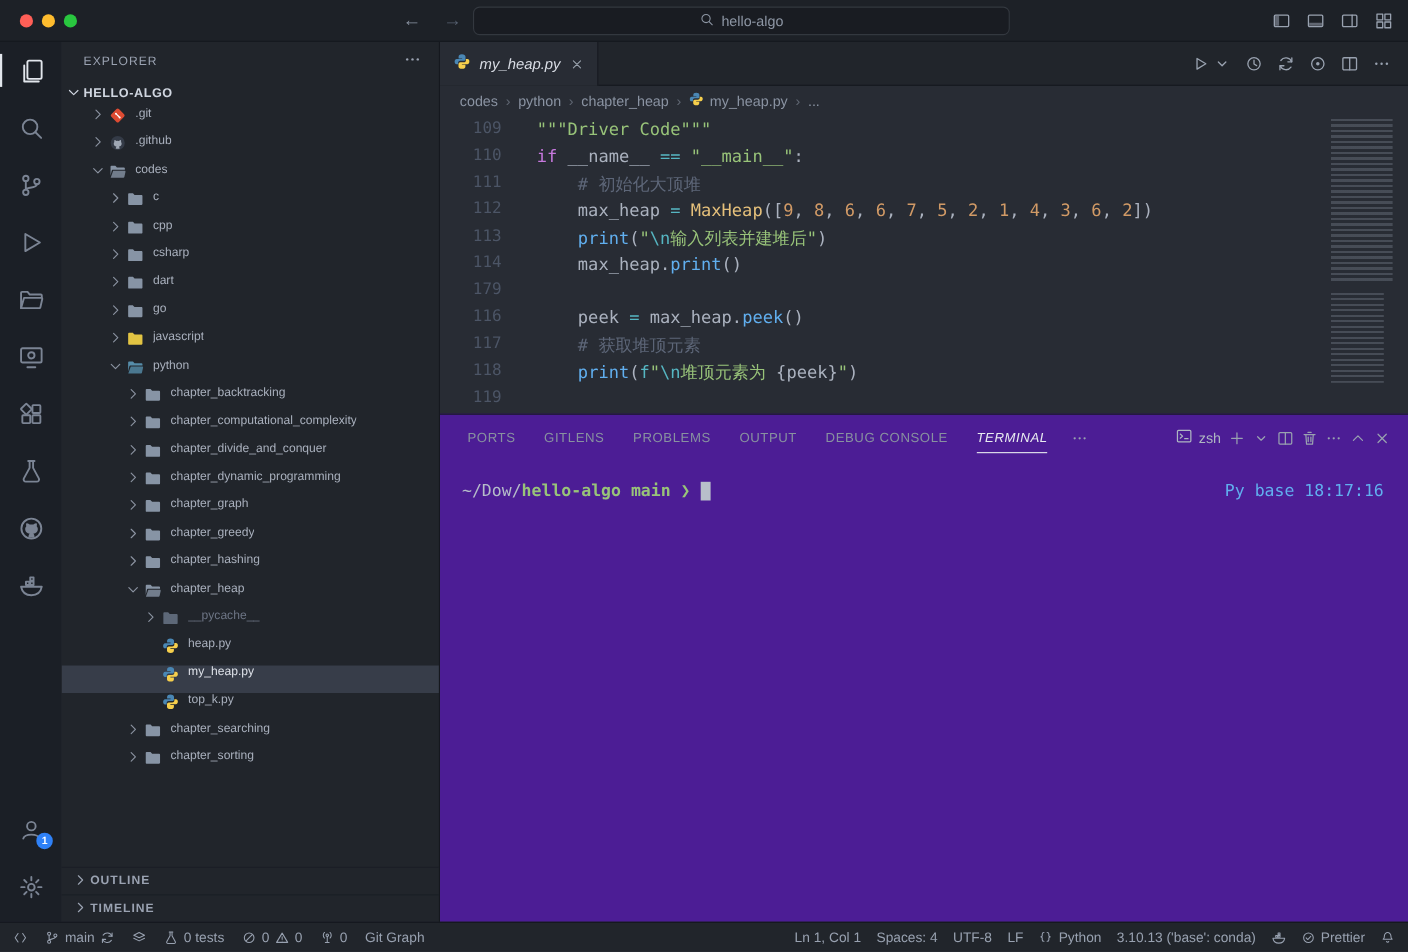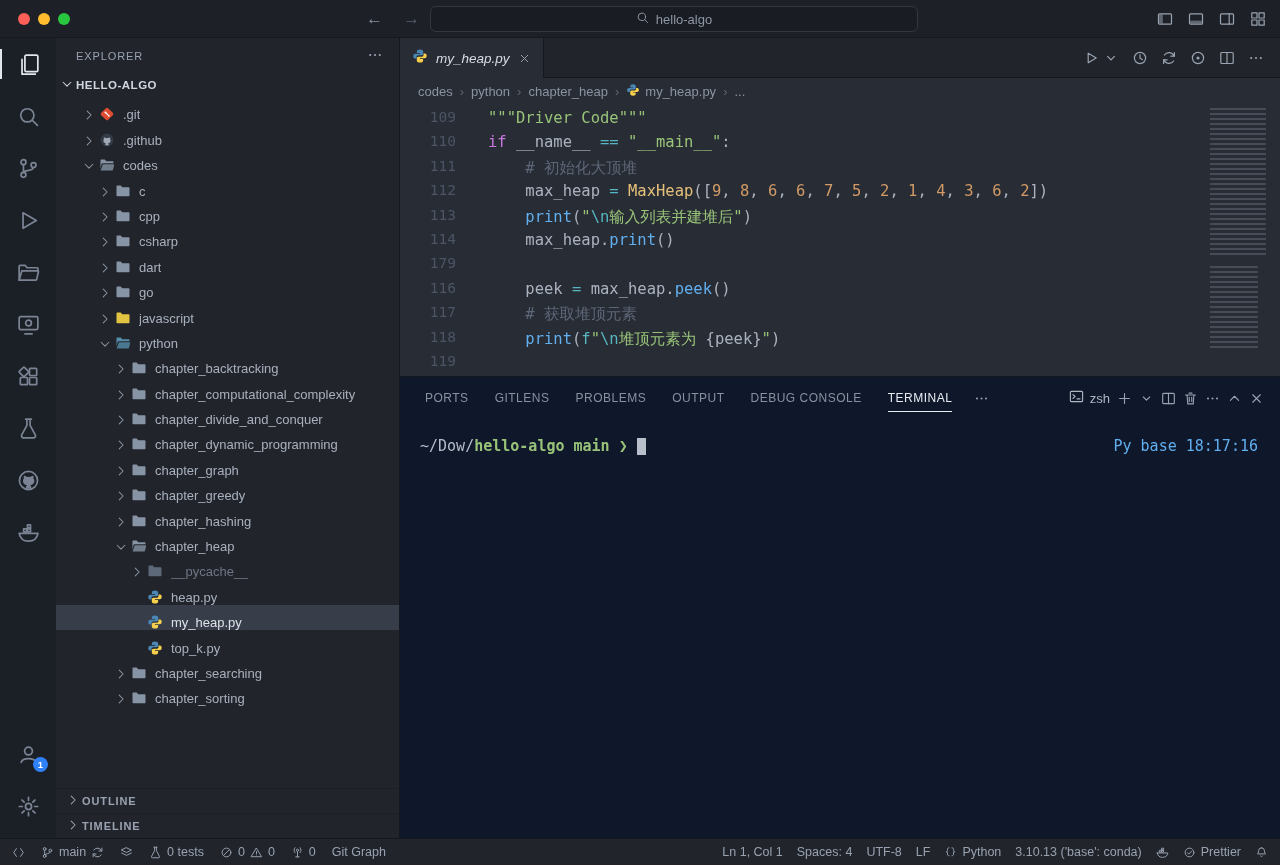--- a/index.html
+++ b/index.html
@@ -38,21 +38,21 @@
     font-weight:700; display:flex; align-items:center; justify-content:center; }
 
   .sidebar { width:344px; flex:none; background:#21252b; border-right:1px solid #15181e;
     display:flex; flex-direction:column; color:#a9b0bd; }
   .sb-header { height:35px; flex:none; display:flex; align-items:center; justify-content:space-between;
     padding:0 16px 0 20px; font-size:11px; letter-spacing:.9px; color:#9aa2b1; }
   .sb-header .ic { cursor:pointer; }
   .sb-root { height:24px; flex:none; display:flex; align-items:center; gap:2px; padding-left:4px;
     font-weight:700; font-size:11.5px; letter-spacing:.5px; color:#d0d6e0; cursor:pointer; }
   .tree { flex:1; overflow:hidden; }
-  .trow { height:25.4px; display:flex; align-items:flex-end; font-size:13px; cursor:pointer; }
+  .trow { height:25.4px; display:flex; align-items:flex-start; font-size:11px; cursor:pointer; }
   .trow.selected { background:#373d49; color:#dde1e8; }
   .trow.dim .tlabel { color:#6d7585; }
   .chev { color:#8b93a1; flex:none; display:flex; margin-right:3px; }
   .chev-sp { width:17px; flex:none; }
   .t-ico { width:18px; flex:none; display:flex; margin-right:6px; }
   .tlabel { white-space:nowrap; overflow:hidden; text-overflow:ellipsis; }
   .sb-sec { height:25px; flex:none; border-top:1px solid #1b1f26; display:flex; align-items:center;
     gap:2px; padding-left:10px; font-size:11px; font-weight:700; letter-spacing:.9px;
     color:#9aa2b1; cursor:pointer; }
 
@@ -84,27 +84,27 @@
   .tk-def{color:#abb2bf}.tk-kw{color:#c678dd}.tk-str{color:#98c379}.tk-esc{color:#56b6c2}
   .tk-num{color:#d19a66}.tk-fn{color:#61afef}.tk-cls{color:#e5c07b}.tk-cmt{color:#5d6678}
   .tk-op{color:#56b6c2}
   .minimap { position:absolute; top:0; right:10px; width:60px; height:100%; }
   .mm-block { width:56px;
     background-image:repeating-linear-gradient(180deg, rgba(150,160,175,.28) 0 2px, transparent 2px 5px); }
   .mm-block.b1 { height:148px; margin-top:4px; }
   .mm-block.b2 { height:82px; margin-top:10px; width:48px; }
 
   
-  .panel { flex:1; border-top:1px solid #15181e; background:#0f172a; display:flex;
+  .panel { flex:1; border-top:1px solid #15181e; background:#4c1d95; display:flex;
     flex-direction:column; min-height:0; }
   .panel-bar { height:42px; flex:none; display:flex; align-items:center; padding:0 16px 0 25px; }
   .panel-tabs { display:flex; align-items:center; gap:26px; height:100%; }
   .ptab { font-size:12px; letter-spacing:.5px; color:#8891a0; height:100%;
     display:flex; align-items:center; cursor:pointer; position:relative; }
-  .ptab.active { color:#e8ebf0; }
+  .ptab.active { color:#e8ebf0;font-style:italic; }
   .ptab.active::after { content:''; position:absolute; left:0; right:0; bottom:7px;
     height:1px; background:#e8ebf0; }
   .ptab-more { margin-left:22px; color:#99a2b0; display:flex; cursor:pointer; }
   .panel-actions { margin-left:auto; display:flex; align-items:center; gap:7px; color:#99a2b0; }
   .panel-actions .shell { display:flex; align-items:center; gap:6px; color:#aeb6c2;
     font-size:13px; cursor:pointer; }
   .panel-actions .t-ic { display:flex; cursor:pointer; }
   .terminal { flex:1; padding:18px 22px 0 20px;
     font:15px "DejaVu Sans Mono", "DejaVu Sans", monospace; color:#b6bdc9; }
   .term-line { display:flex; align-items:center; }

